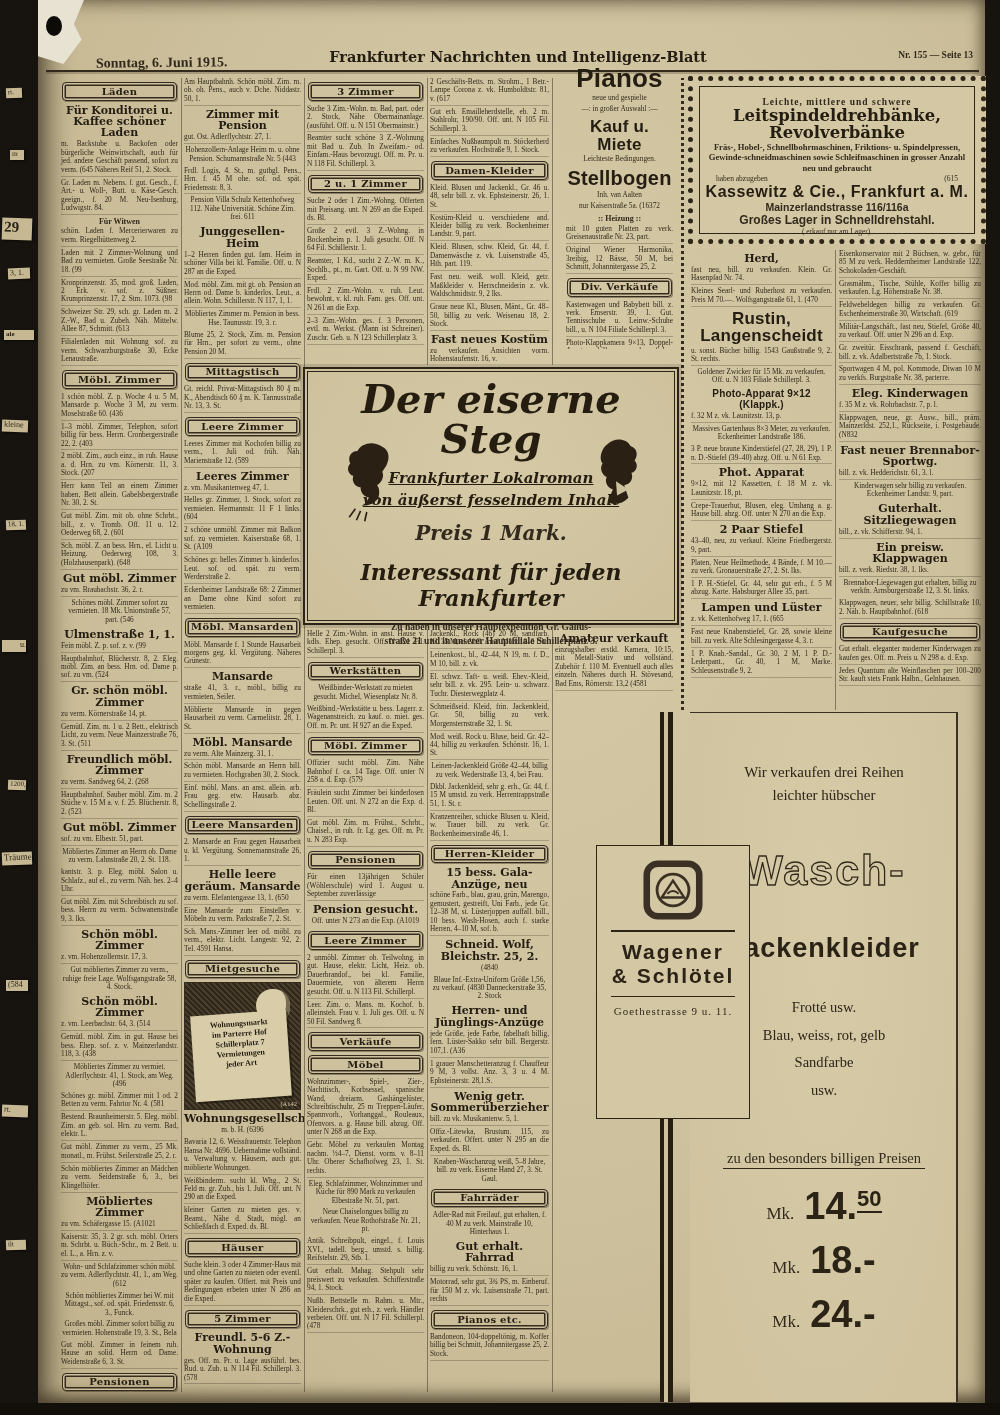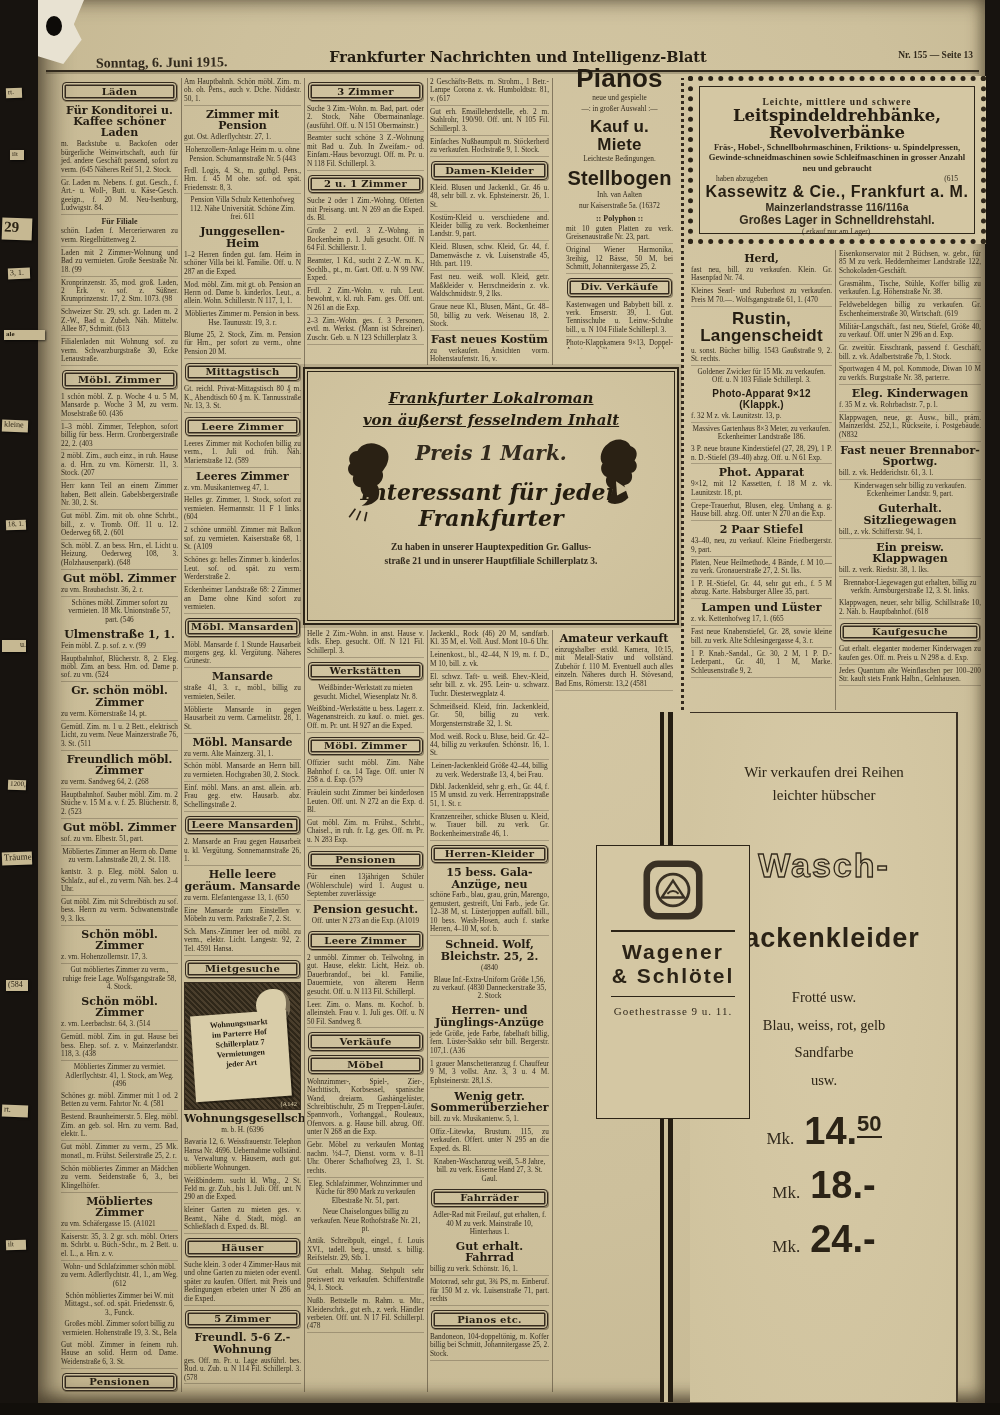--- a/index.html
+++ b/index.html
@@ -68,21 +68,21 @@
   .k7{font-family:"Liberation Sans",sans-serif; font-weight:bold; font-size:12px;}
   .k8{font-size:7.5px;}
   
   .zipper{position:absolute; background:repeating-linear-gradient(0deg,#352b1f 0 3px, transparent 3px 6px); width:3px;}
   .adbar{position:absolute; width:13px; background:
           linear-gradient(90deg,#241d12 0 4px, var(--paper) 4px 8px, #241d12 8px 13px);}
   .dispad{position:absolute; background:radial-gradient(ellipse at 50% 30%, #d7caa7, #cfc29d);
           border-top:1.5px solid #3a3024; text-align:center;}
   .dispad .rr{position:absolute; right:0; top:0; bottom:0; width:2px; background:#3a3024;}
   .w-intro{font-size:15px; line-height:1.5; margin-top:48px; color:#2d2517;}
-  .w-wasch{font-family:"Liberation Sans",sans-serif; font-weight:bold; font-size:34px; letter-spacing:2px;
+  .w-wasch{font-family:"Liberation Sans",sans-serif; font-weight:bold; font-size:43px; letter-spacing:2px;
            margin-top:40px; color:transparent; -webkit-text-stroke:1.3px #332a1c;}
   .w-jack{font-family:"Liberation Sans",sans-serif; font-weight:bold; font-size:27px; letter-spacing:1px; margin-top:38px; color:#2b2316;}
   .w-det{font-size:14.5px; line-height:1.9; margin-top:30px; color:#2d2517;}
   .w-pline{font-size:14.5px; margin-top:46px; border-bottom:1.5px solid #2d2517; display:inline-block; padding:0 4px 1px;}
   .w-prices{margin-top:18px; text-align:center;}
   .w-prow{display:flex; align-items:baseline; justify-content:center; gap:10px; margin-bottom:16px;}
   .w-mk{font-size:17px;}
   .w-amt{font-family:"Liberation Sans",sans-serif; font-weight:bold; font-size:38px; color:#2b2316; line-height:1;}
   .w-sup{font-family:"Liberation Sans",sans-serif; font-weight:bold; font-size:22px; vertical-align:super; border-bottom:2px solid #2b2316;}
   
@@ -106,21 +106,21 @@
   <div class="mast-date">Sonntag, 6. Juni 1915.</div>
   <div class="mast-title">Frankfurter Nachrichten und Intelligenz-Blatt</div>
   <div class="mast-issue">Nr. 155 — Seite 13</div>
   <div class="mast-rule"></div>
 
   <div class="col" style="left:22px; top:78px; width:122px; height:1314px;">
       <div class="b-box">Läden</div>
       <div class="b-big">Für Konditorei u. Kaffee schöner Laden</div>
       <div class="b-ad">m. Backstube u. Backofen oder bürgerliche Weinwirtschaft, auch für jed. andere Geschäft passend, sofort zu verm. (645 Näheres Reif 51, 2. Stock.</div>
       <div class="b-ad">Gr. Laden m. Nebens. f. gut. Gesch., f. Art.- u. Woll-, Butt. u. Käse-Gesch. geeign., f. 20 M. Neu-Isenburg, Ludwigstr. 84.</div>
-      <div class="b-med">Für Filiale</div>
+      <div class="b-med">Für Witwen</div>
       <div class="b-ad">schön. Laden f. Mercerierwaren zu verm. Riegelhüttenweg 2.</div>
       <div class="b-ad">Laden mit 2 Zimmer-Wohnung und Bad zu vermieten. Große Seestraße Nr. 18. (99</div>
       <div class="b-ad">Kronprinzenstr. 35, mod. groß. Laden, 2 Erk. v. sof. z. Süßner. Krumprinzenstr. 17, 2. Stm. 1073. (98</div>
       <div class="b-ad">Schweizer Str. 29, sch. gr. Laden m. 2 Z.-W., Bad u. Zubeh. Näh. Mittelw. Allee 87, Schmitt. (613</div>
       <div class="b-ad">Filialenladen mit Wohnung sof. zu verm. Schwarzburgstraße 30, Ecke Lenaustraße.</div>
       <div class="b-box">Möbl. Zimmer</div>
       <div class="b-ad">1 schön möbl. Z. p. Woche 4 u. 5 M, Mansarde p. Woche 3 M, zu verm. Moselstraße 60. (436</div>
       <div class="b-ad">1–3 möbl. Zimmer, Telephon, sofort billig für bess. Herrn. Cronbergerstraße 22, 2. (403</div>
       <div class="b-ad">2 möbl. Zim., auch einz., in ruh. Hause a. d. Hrn. zu vm. Körnerstr. 11, 3. Stock. (207</div>
       <div class="b-ad">Herr kann Teil an einem Zimmer haben, Bett allein. Gabelsbergerstraße Nr. 30, 2. St.</div>
@@ -305,21 +305,21 @@
     </div>
   <div class="col nrb" style="left:516px; top:62px; width:122px; height:287px;padding-left:12px;">
       <div class="b-big sansf" style="font-size: 26px;">Pianos</div>
       <div class="b-adc">neue und gespielte</div>
       <div class="b-adc">—: in großer Auswahl :—</div>
       <div class="b-big sansf" style="font-size: 17px;">Kauf u. Miete</div>
       <div class="b-adc">Leichteste Bedingungen.</div>
       <div class="b-big sansf" style="font-size: 20px;">Stellbogen</div>
       <div class="b-adc">Inh. van Aalten</div>
       <div class="b-adc">nur Kaiserstraße 5a. (16372</div>
-      <div class="b-med">:: Polyphon ::</div>
+      <div class="b-med">:: Heizung ::</div>
       <div class="b-ad">mit 10 guten Platten zu verk. Greisenaustraße Nr. 23, part.</div>
       <div class="b-ad">Original Wiener Harmonika, 3reihig, 12 Bässe, 50 M, bei Schmitt, Johannitergasse 25, 2.</div>
       <div class="b-box">Div. Verkäufe</div>
       <div class="b-ad">Kastenwagen und Babybett bill. z. verk. Emserstr. 39, 1. Gut. Tennisschuhe u. Leinw.-Schuhe bill., u. N 104 Filiale Schillerpl. 3.</div>
       <div class="b-ad">Photo-Klappkamera 9×13, Doppel-Anast., bill. z. vk. Schw. Schwalbacherstraße 8.</div>
     </div>
   <div class="col nrb" style="left:516px; top:630px; width:122px; height:214px;">
       <div class="b-big">Amateur verkauft</div>
       <div class="b-ad">einzugshalber erstkl. Kamera, 10:15, mit Metall-Stativ und vollständ. Zubehör f. 110 M. Eventuell auch alles einzeln. Näheres durch H. Stövesand, Bad Ems, Römerstr. 13,2 (4581</div>
     </div>
@@ -394,20 +394,21 @@
       <g stroke="#2a2114" stroke-width="1.6">
           <line x1="12" y1="66" x2="6" y2="74"></line>
           <line x1="17" y1="68" x2="13" y2="77"></line>
           <line x1="23" y1="69" x2="21" y2="78"></line>
         </g>
     </svg>
     <svg width="62" height="96" viewBox="0 0 60 80" style="right:30px; top:60px;">
       <path fill="#2a2114" d="M22,8 C28,2 40,2 44,10 C50,12 52,18 48,24 C52,28 50,35 45,36 C47,42 44,47 38,48 L42,60 C36,66 28,68 22,64 L27,52 C21,50 19,44 21,40 C16,38 14,31 17,27 C13,22 16,12 22,8 Z"></path>
       <path fill="#cdc09c" d="M30,44 L42,52 L31,58 Z"></path>
     </svg>
+    <div class="steg-title">Der eiserne Steg</div>
     <div class="steg-sub">Frankfurter Lokalroman</div>
     <div class="steg-sub" style="margin-top:4px;">von äußerst fesselndem Inhalt</div>
     <div class="steg-price">Preis 1 Mark.</div>
     <div class="steg-line">Interessant für jeden Frankfurter</div>
     <div class="steg-foot">
       <span>Zu haben in unserer Hauptexpedition Gr. Gallus-</span><br>
       <span>straße 21 und in unserer Hauptfiliale Schillerplatz 3.</span>
     </div>
   </div>
 
@@ -419,20 +420,21 @@
       <span>leichter hübscher</span>
     </div>
     <div class="w-wasch">Wasch-</div>
     <div class="w-jack">Jackenkleider</div>
     <div class="w-det">
       <span>Frotté usw.</span><br>
       <span>Blau, weiss, rot, gelb</span><br>
       <span>Sandfarbe</span><br>
       <span>usw.</span>
     </div>
+    <div><span class="w-pline">zu den besonders billigen Preisen</span></div>
     <div class="w-prices">
       <div class="w-prow">
         <span class="w-mk">Mk.</span>
         <span class="w-amt"><span>14.</span><span class="w-sup">50</span></span>
       </div>
       <div class="w-prow">
         <span class="w-mk">Mk.</span>
         <span class="w-amt">18.-</span>
       </div>
       <div class="w-prow">
@@ -460,21 +462,21 @@
 
   <div class="corner"></div>
   <div class="blob"></div>
 </div>
 
 <div id="spine">
     <div class="scrap" style="left: 6px; top: 88px; width: 16px; height: 10px; font-size: 7px; transform: rotate(-2deg); font-weight: normal;">rt.</div>
     <div class="scrap" style="left: 10px; top: 150px; width: 14px; height: 10px; font-size: 7px; transform: rotate(0deg); font-weight: normal;">ilt</div>
     <div class="scrap" style="left: 2px; top: 218px; width: 30px; height: 22px; font-size: 15px; transform: rotate(2deg); font-weight: bold;">29</div>
     <div class="scrap" style="left: 8px; top: 268px; width: 22px; height: 11px; font-size: 8px; transform: rotate(-2deg); font-weight: normal;">3, 1.</div>
-    <div class="scrap" style="left: 4px; top: 330px; width: 41px; height: 10px; font-size: 7px; transform: rotate(0deg); font-weight: bold;">ale</div>
+    <div class="scrap" style="left: 4px; top: 330px; width: 30px; height: 10px; font-size: 7px; transform: rotate(0deg); font-weight: bold;">ale</div>
     <div class="scrap" style="left: 2px; top: 420px; width: 26px; height: 12px; font-size: 8px; transform: rotate(2deg); font-weight: normal;">kleine</div>
     <div class="scrap" style="left: 6px; top: 520px; width: 20px; height: 10px; font-size: 7px; transform: rotate(-2deg); font-weight: normal;">18, 1. T.</div>
     <div class="scrap" style="left: 2px; top: 640px; width: 24px; height: 12px; font-size: 8px; transform: rotate(0deg); font-weight: normal; padding-left: 18px;">u. Bad</div>
     <div class="scrap" style="left: 8px; top: 780px; width: 18px; height: 10px; font-size: 7px; transform: rotate(2deg); font-weight: normal;">1200,4</div>
     <div class="scrap" style="left: 2px; top: 852px; width: 30px; height: 13px; font-size: 9px; transform: rotate(-2deg); font-weight: normal;">Träume</div>
     <div class="scrap" style="left: 6px; top: 980px; width: 22px; height: 11px; font-size: 8px; transform: rotate(0deg); font-weight: normal;">(584</div>
     <div class="scrap" style="left: 2px; top: 1105px; width: 26px; height: 12px; font-size: 8px; transform: rotate(2deg); font-weight: normal;">rt.</div>
     <div class="scrap" style="left: 6px; top: 1240px; width: 20px; height: 10px; font-size: 7px; transform: rotate(-2deg); font-weight: normal;">ilt</div>
   </div>
 <div class="bottom-edge"></div>

